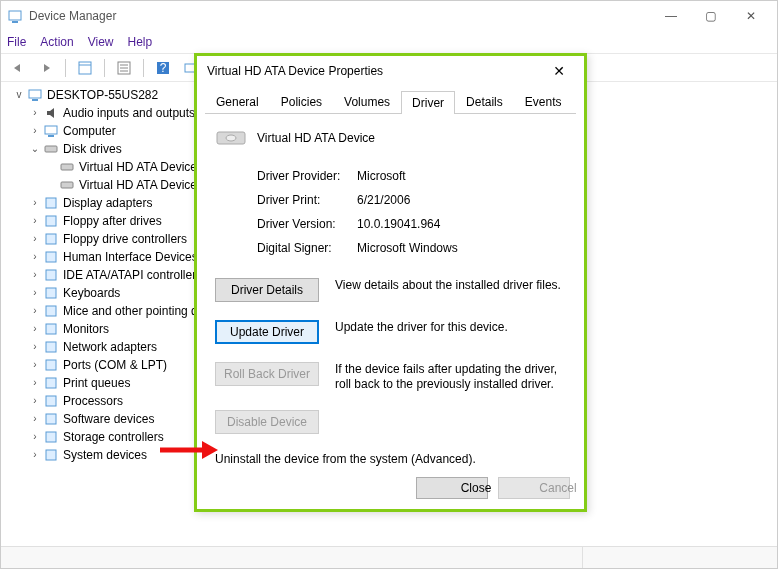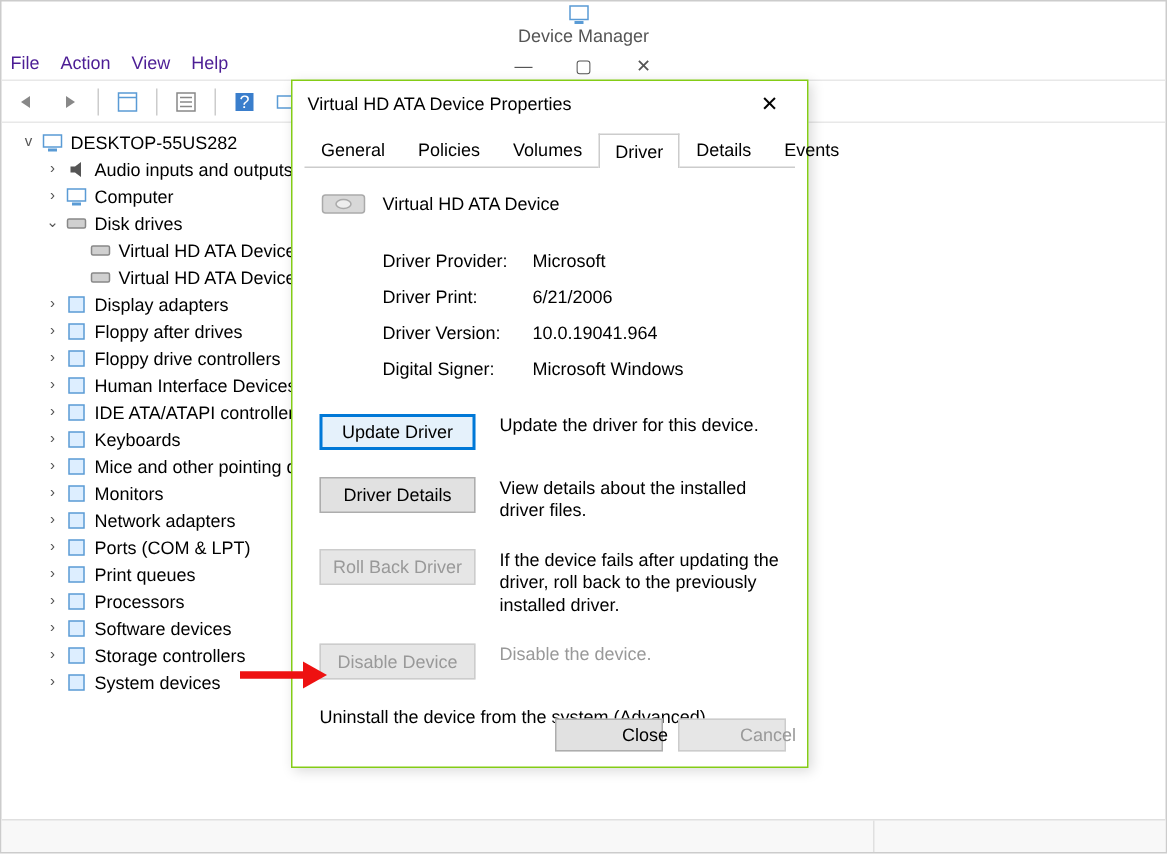--- a/index.html
+++ b/index.html
@@ -1,41 +1,41 @@
 <!DOCTYPE html>
 <html><head>
 <meta charset="utf-8">
 <style>
 * { box-sizing: border-box; font-family: "Segoe UI", Tahoma, sans-serif; font-size: 12px; }
 body { margin: 0; background: #fff; width: 778px; height: 569px; position: relative; overflow: hidden; }
 
 
 .main-window { border: 1px solid #ccc; width: 778px; height: 569px; background: #fff; position: relative; }
-.titlebar { height: 30px; display: flex; align-items: center; padding: 0 6px; flex-direction: column; }
+.titlebar { height: 30px; display: flex; align-items: center; padding: 0 6px; }
 .titlebar .app-icon { width: 16px; height: 16px; margin-right: 6px; }
 .titlebar .title { flex: 1; color: #555; }
 .win-controls { display: flex; }
 .win-controls > div { width: 40px; height: 26px; display: flex; align-items: center; justify-content: center; color: #555; }
 .menubar { height: 22px; display: flex; align-items: center; padding: 0 6px; gap: 14px; }
 .menubar span { color: #4c1d95; }
 .divider { height: 1px; background: #e8e8e8; }
 .toolbar { height: 28px; display: flex; align-items: center; padding: 0 6px; gap: 6px; border-bottom: 1px solid #e8e8e8; }
 .toolbar .tbtn { width: 22px; height: 22px; display: flex; align-items: center; justify-content: center; border: 1px solid transparent; }
 .toolbar .sep { width: 1px; height: 18px; background: #ccc; margin: 0 2px; }
 
 .tree { padding: 4px 4px; line-height: 18px; }
 .tree-row { display: flex; align-items: center; height: 18px; white-space: nowrap; }
 .indent0 { padding-left: 8px; }
 .indent1 { padding-left: 24px; }
 .indent2 { padding-left: 40px; }
 .tg { width: 12px; display: inline-flex; justify-content: center; color: #555; font-size: 10px; }
 .ticon { width: 16px; height: 16px; margin: 0 4px 0 2px; display: inline-flex; align-items: center; justify-content: center; }
 
 
-.dialog { position: absolute; left: 194px; top: 53px; width: 345px; height: 459px; background: #fff; border: 1px solid #84cc16; box-shadow: 2px 2px 8px rgba(0,0,0,0.15); }
+.dialog { position: absolute; left: 194px; top: 53px; width: 393px; height: 459px; background: #fff; border: 3px solid #84cc16; box-shadow: 2px 2px 8px rgba(0,0,0,0.15); }
 .dlg-title { height: 30px; display: flex; align-items: center; padding: 0 10px; }
 .dlg-title .t { flex: 1; font-size: 12px; color: #000; }
 .dlg-close { width: 30px; height: 28px; display: flex; align-items: center; justify-content: center; font-size: 14px; }
 .tablist { display: flex; margin: 4px 8px 0 8px; border-bottom: 1px solid #ccc; }
 .tab { padding: 4px 10px; border: 1px solid transparent; border-bottom: none; color: #000; }
 .tab.active { border-color: #ccc; background: #fff; position: relative; top: 1px; }
 .dlg-body { padding: 12px 18px 8px 18px; }
 .dev-row { display: flex; align-items: center; margin-bottom: 14px; }
 .dev-icon { width: 32px; height: 24px; margin-right: 10px; }
 .info-table { margin-left: 42px; }
@@ -368,34 +368,33 @@
           <span class="info-label">Driver Version:</span>
           <span class="info-val">10.0.19041.964</span>
         </div>
       <div class="info-row">
           <span class="info-label">Digital Signer:</span>
           <span class="info-val">Microsoft Windows</span>
         </div>
     </div>
 
     <div class="action-row">
+      <div class="btn">Driver Details</div>
+      <div class="desc">View details about the installed driver files.</div>
+    </div>
+    <div class="action-row">
       <div class="btn focus">Update Driver</div>
       <div class="desc">Update the driver for this device.</div>
-    </div>
-    <div class="action-row">
-      <div class="btn">Driver Details</div>
-      <div class="desc">View details about the installed driver files.</div>
     </div>
     <div class="action-row">
       <div class="btn disabled">Roll Back Driver</div>
       <div class="desc">If the device fails after updating the driver, roll back to the previously installed driver.</div>
     </div>
     <div class="action-row">
       <div class="btn disabled">Disable Device</div>
-      <div class="desc disabled">Disable the device.</div>
     </div>
     <div class="action-row">
       <div class="desc">Uninstall the device from the system (Advanced).</div>
     </div>
   </div>
   <div class="dlg-footer">
     <div class="btn">Close</div>
     <div class="btn disabled">Cancel</div>
   </div>
 </div>

